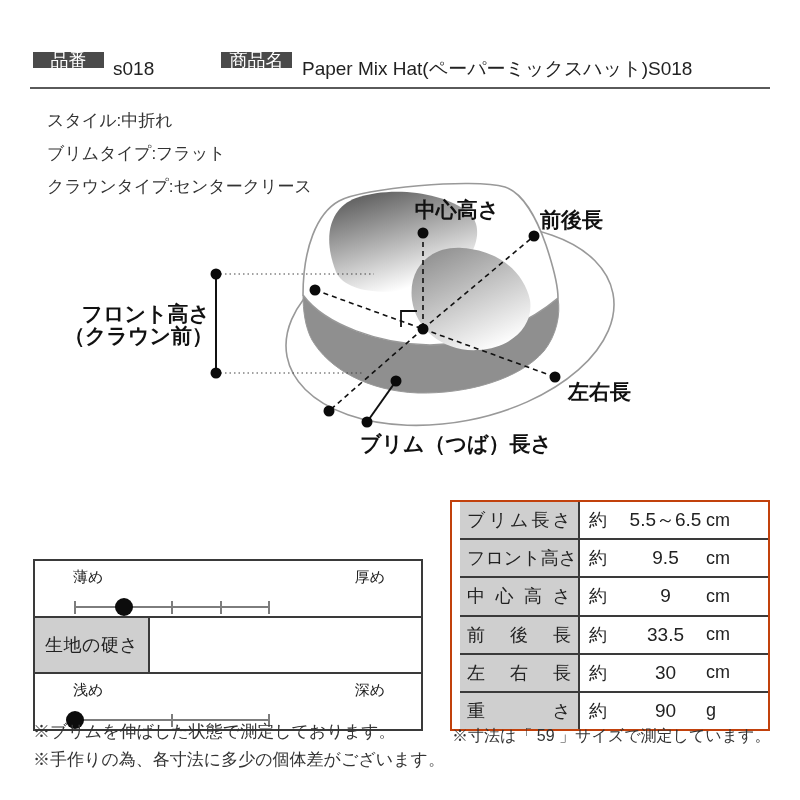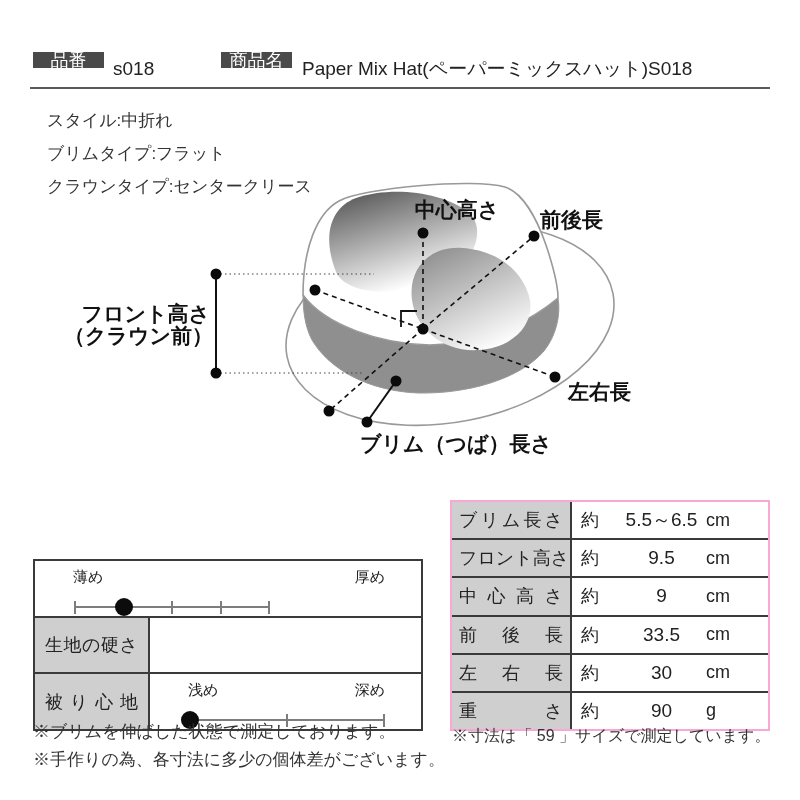--- a/index.html
+++ b/index.html
@@ -31,21 +31,21 @@
   .s-label > span{width:100%;text-align:justify;text-align-last:justify;}
   .s-scale{flex:1;position:relative;}
   .s-ends{position:absolute;left:38px;right:36px;top:7px;display:flex;justify-content:space-between;
           font-size:15px;color:#222;}
   .s-track{position:absolute;left:40px;width:194px;top:36px;height:20px;}
   .s-line{position:absolute;left:0;right:0;top:9px;height:2px;background:#7d7d7d;}
   .s-tick{position:absolute;top:4px;width:2px;height:13px;background:#7d7d7d;transform:translateX(-50%);}
   .s-dot{position:absolute;top:1px;width:18px;height:18px;border-radius:50%;background:#0c0c0c;transform:translateX(-50%);}
   
   .meas-table{position:absolute;left:450px;top:500px;width:320px;height:231px;
-              border:2px solid #f9a8d4;box-sizing:border-box;display:flex;flex-direction:column;background:#fff;}
+              border:2px solid #c2410c;box-sizing:border-box;display:flex;flex-direction:column;background:#fff;padding-left:8px;}
   .m-row{flex:1;display:flex;border-bottom:2px solid #3a3a3a;min-height:0;}
   .m-row:last-child{border-bottom:none;}
   .m-label{width:120px;flex:0 0 120px;background:#cfcfcf;border-right:2px solid #3a3a3a;
            display:flex;align-items:center;padding:0 7px;box-sizing:border-box;font-size:18px;color:#222;}
   .m-label > span{width:100%;text-align:justify;text-align-last:justify;white-space:nowrap;}
   .m-val{flex:1;display:flex;align-items:center;font-size:19px;color:#222;}
   .m-approx{flex:0 0 45px;padding-left:9px;box-sizing:border-box;font-size:18px;}
   .m-num{flex:1;text-align:center;}
   .m-unit{flex:0 0 62px;text-align:left;font-size:18px;}
   
@@ -144,23 +144,20 @@
     </div>
   </div>
 
   <div class="s-row">
     <div class="s-label">
           <span>生地の硬さ</span>
         </div>
   </div>
 
   <div class="s-row">
-    <div class="s-label">
-          <span>被り心地</span>
-        </div>
     <div class="s-scale">
       <div class="s-ends">
         <span class="s-left">浅め</span>
         <span class="s-right">深め</span>
       </div>
       <div class="s-track">
             <div class="s-line"></div>
             <div class="s-tick" style="left: 0%;"></div>
             <div class="s-tick" style="left: 50%;"></div>
             <div class="s-tick" style="left: 100%;"></div>

